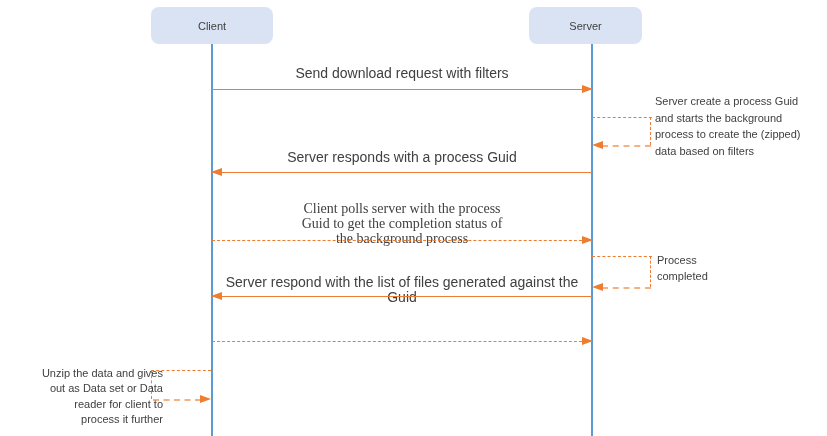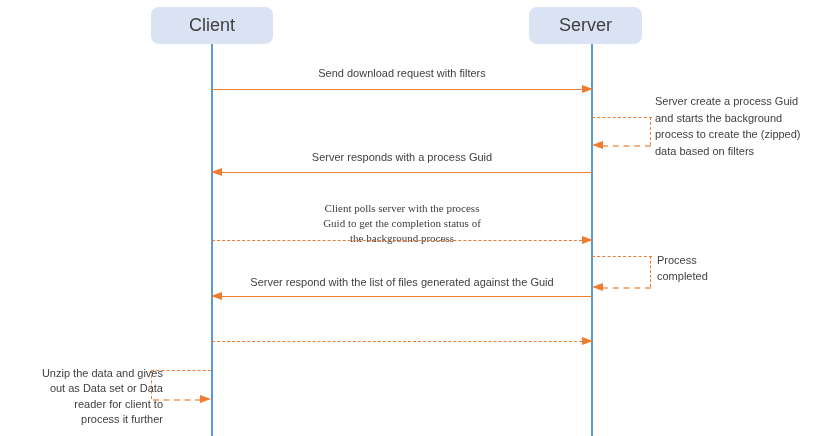--- a/index.html
+++ b/index.html
@@ -11,26 +11,26 @@
   }
   html,body{margin:0;padding:0;background:#fff;}
   .canvas{
     position:relative;width:827px;height:436px;background:#ffffff;
     font-family:"Liberation Sans",sans-serif;color:var(--text);
     overflow:hidden;
   }
   .actor{
     position:absolute;background:var(--actor-fill);border-radius:8px;
     display:flex;align-items:center;justify-content:center;
-    font-size:18px;
+    font-size:11px;
   }
   .lifeline{position:absolute;width:1.5px;background:var(--lifeline);}
   .msg-label{
     position:absolute;left:212px;width:380px;text-align:center;
-    font-size:11px;line-height:15px;white-space:pre-line;
+    font-size:14px;line-height:15px;white-space:pre-line;
   }
   .msg-line{
     position:absolute;left:212px;width:380px;height:0;
     border-top:1.5px solid var(--arrow);
   }
   .msg-line.dashed{border-top:1.2px dashed var(--arrow);}
   .head{
     position:absolute;width:0;height:0;
     border-top:4.5px solid transparent;border-bottom:4.5px solid transparent;
   }

